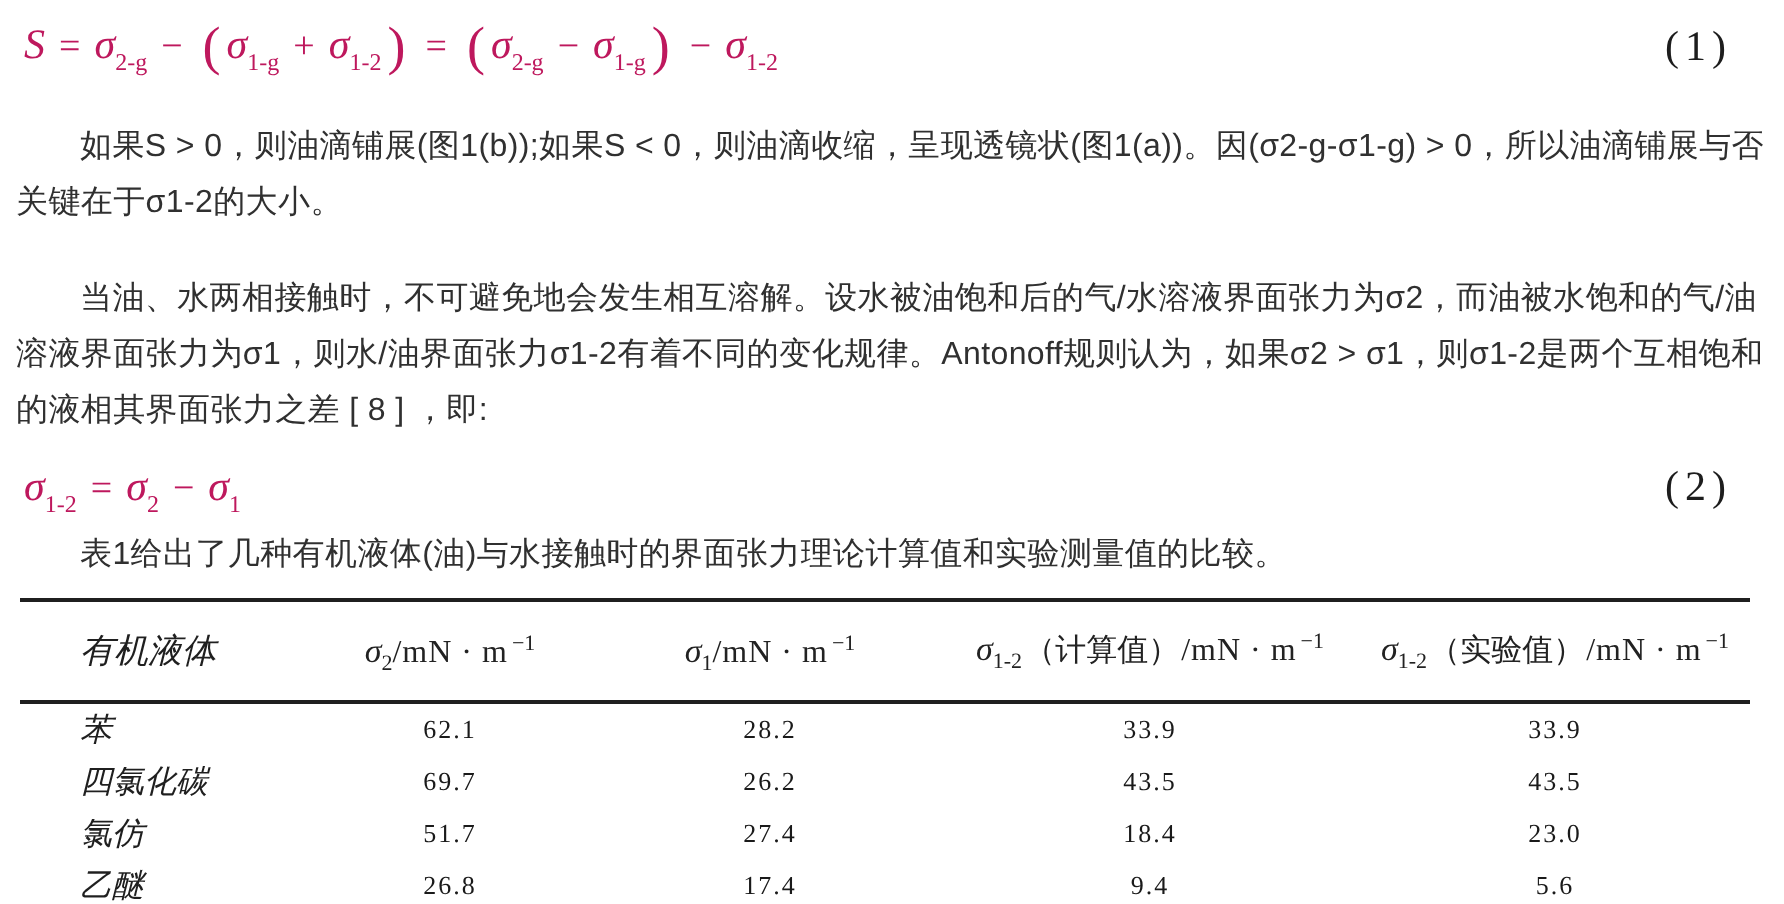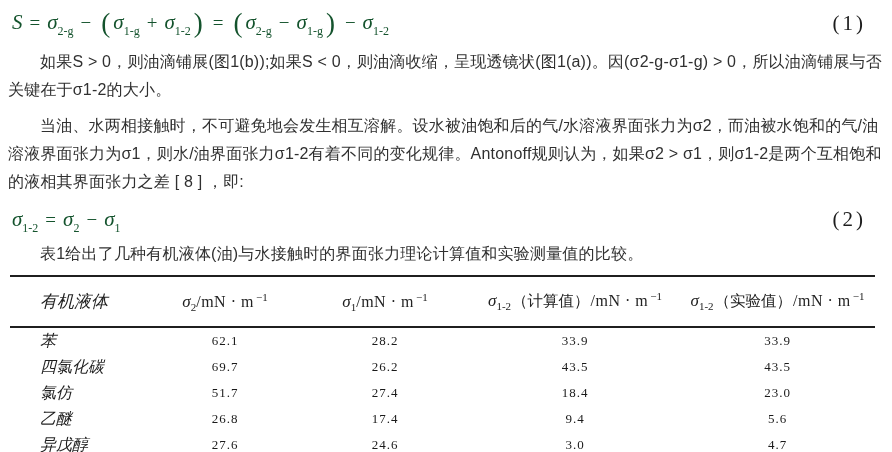--- a/index.html
+++ b/index.html
@@ -13,21 +13,21 @@
     font-family:"Liberation Sans","DejaVu Sans",sans-serif;
     overflow:hidden;
   }
   
   .eq-row{
     display:flex;justify-content:space-between;align-items:center;
     padding:0 20px 0 4px;
   }
   .eq-row.first{margin-top:2px;height:34px;}
   .eq-row.second{margin-top:6px;height:34px;}
-  .eq{white-space:nowrap;color:#14532d;}
+  .eq{white-space:nowrap;color:#be185d;}
   .eq .var{
     font-family:"Liberation Serif","DejaVu Serif",serif;
     font-style:italic;font-size:21px;
   }
   .eq .op{
     font-family:"Liberation Serif","DejaVu Serif",serif;
     font-size:19px;padding:0 7px;
   }
   .eq .paren{
     font-family:"Liberation Serif","DejaVu Serif",serif;
@@ -36,21 +36,21 @@
   .eq .sub{
     font-family:"Liberation Serif","DejaVu Serif",serif;
     font-size:12px;position:relative;top:6px;letter-spacing:0;
   }
   .eq-num{
     font-family:"Liberation Serif","DejaVu Serif",serif;
     font-size:21px;letter-spacing:3px;color:#1d1d1d;
   }
   
   .para{
-    margin:8px 0 0 0;
+    margin:20px 0 0 0;
     font-size:16px;line-height:28px;
     text-indent:2em;
     color:#303030;
     letter-spacing:0.2px;
   }
   .para.last{margin-top:4px;}
   
   .dtable{
     position:relative;
     margin:7px 0 0 2px;

